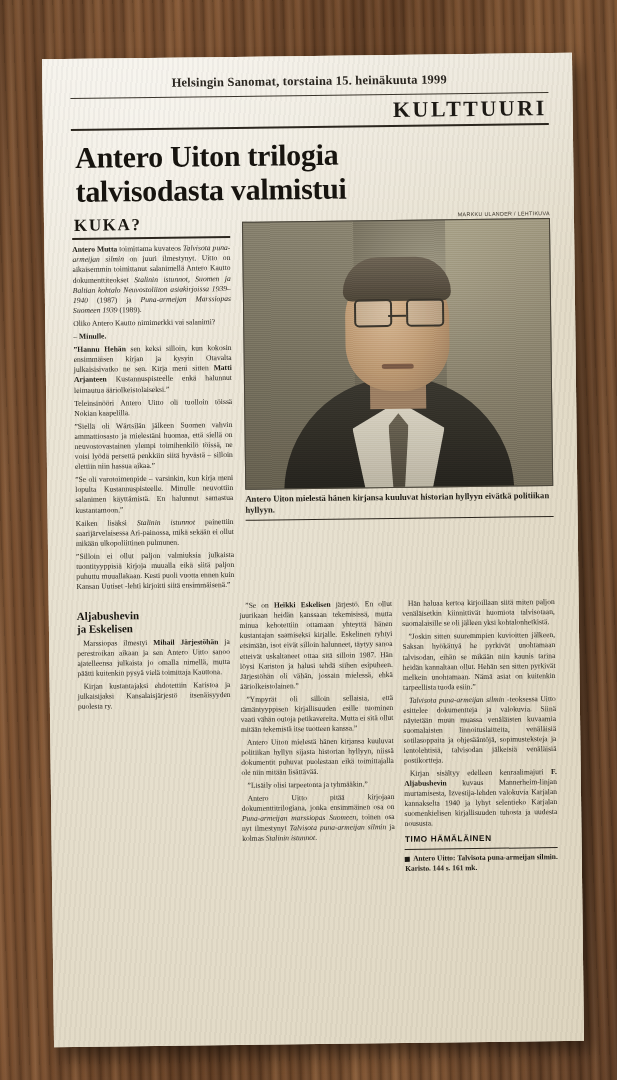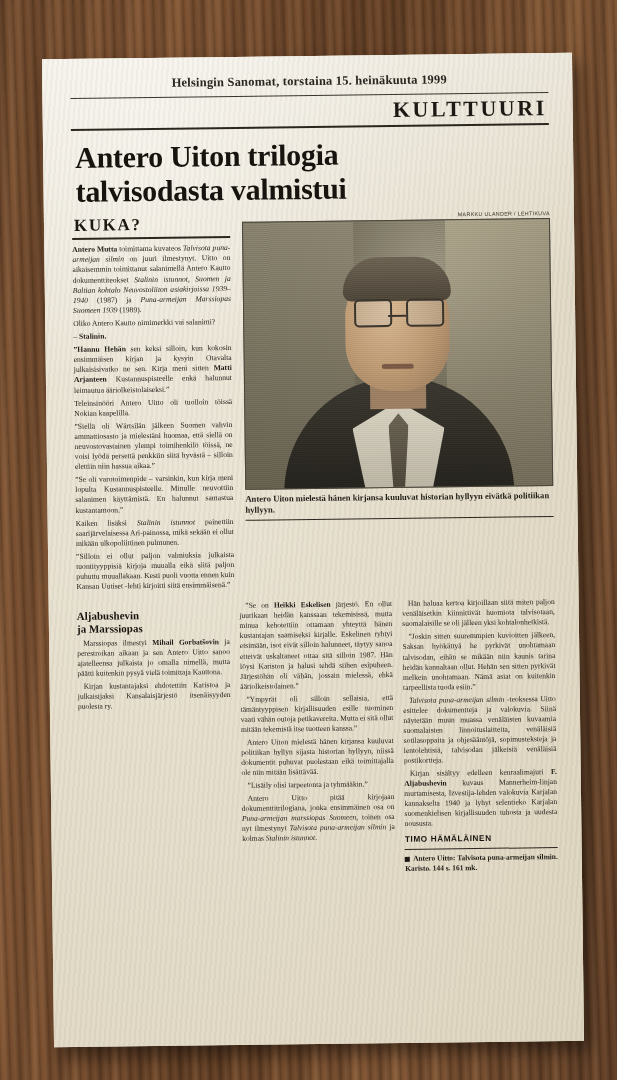--- a/index.html
+++ b/index.html
@@ -343,21 +343,21 @@
     </div>
 
     <div class="upper">
 
       <div class="col-kuka">
         <div class="kuka-title">KUKA?</div>
         <div class="kuka-rule"></div>
         <div class="kuka-body">
             <p class=""><b>Antero Mutta</b> toimittama kuvateos <i>Talvisota puna-armeijan silmin</i> on juuri ilmestynyt. Uitto on aikaisemmin toimittanut salanimellä Antero Kautto dokumenttiteokset <i>Stalinin istunnot</i>, <i>Suomen ja Baltian kohtalo Neuvostoliiton asiakirjoissa 1939–1940</i> (1987) ja <i>Puna-armeijan Marssiopas Suomeen 1939</i> (1989).</p>
             <p class="">Oliko Antero Kautto nimimerkki vai salanimi?</p>
-            <p class="">– <b>Stalinin.</b></p>
+            <p class="">– <b>Minulle.</b></p>
             <p class=""><b>”Hannu Hehän</b> sen keksi silloin, kun kokosin ensimmäisen kirjan ja kysyin Otavalta julkaisisivatko ne sen. Kirja meni sitten <b>Matti Arjanteen</b> Kustannuspisteelle enkä halunnut leimautua ääriolkeistolaiseksi.”</p>
             <p class="">Teleinsinööri Antero Uitto oli tuolloin töissä Nokian kaapelilla.</p>
             <p class="">”Siellä oli Wärtsilän jälkeen Suomen vahvin ammattiosasto ja mielestäni huomaa, että siellä on neuvostovastainen ylempi toimihenkilö töissä, ne voisi lyödä persettä penkkiin siitä hyvästä – silloin elettiin niin hassua aikaa.”</p>
             <p class="">”Se oli varotoimenpide – varsinkin, kun kirja meni lopulta Kustannuspisteelle. Minulle neuvottiin salanimen käyttämistä. En halunnut samastua kustantamoon.”</p>
             <p class="">Kaiken lisäksi <i>Stalinin istunnot</i> painettiin saarijärvelaisessa Ari-painossa, mikä sekään ei ollut mikään ulkopoliittinen pulmunen.</p>
             <p class="">”Silloin ei ollut paljon valmiuksia julkaista tuontityyppisiä kirjoja muualla eikä siitä paljon puhuttu muuallakaan. Kesti puoli vuotta ennen kuin Kansan Uutiset -lehti kirjoitti siitä ensimmäisenä.”</p>
           </div>
       </div>
 
       <div class="photo-block">
@@ -381,24 +381,24 @@
         <div class="caption">Antero Uiton mielestä hänen kirjansa kuuluvat historian hyllyyn eivätkä politiikan hyllyyn.</div>
         <div class="caption-rule"></div>
       </div>
 
     </div>
 
     <div class="columns">
       <div class="col">
         <div class="subhead">
           <span>Aljabushevin</span><br>
-          <span>ja Marssiopas</span>
+          <span>ja Eskelisen</span>
         </div>
         <div class="col1-body">
-            <p class="ind">Marssiopas ilmestyi <b>Mihail Gorbatšovin</b> ja perestroikan aikaan ja sen Antero Uitto sanoo ajatelleensa julkaista jo omalla nimellä, mutta päätti kuitenkin pysyä vielä toimittaja Kauttona.</p>
+            <p class="ind">Marssiopas ilmestyi <b>Mihail Järjestöhän</b> ja perestroikan aikaan ja sen Antero Uitto sanoo ajatelleensa julkaista jo omalla nimellä, mutta päätti kuitenkin pysyä vielä toimittaja Kauttona.</p>
             <p class="ind">Kirjan kustantajaksi ehdotettiin Karistoa ja julkaisijaksi Kansalaisjärjestö itsenäisyyden puolesta ry.</p>
           </div>
       </div>
 
       <div class="col">
         <div class="col2-body">
             <p class="ind">”Se on <b>Heikki Eskelisen</b> järjestö. En ollut juurikaan heidän kanssaan tekemisissä, mutta minua kehotettiin ottamaan yhteyttä hänen kustantajan saamiseksi kirjalle. Eskelinen ryhtyi etsimään, isot eivät silloin halunneet, täytyy sanoa etteivät uskaltaneet ottaa sitä silloin 1987. Hän löysi Kariston ja halusi tehdä siihen esipuheen. Järjestöhän oli vähän, jossain mielessä, ehkä ääriolkeistolainen.”</p>
             <p class="ind">”Ympyrät oli silloin sellaisia, että tämäntyyppisen kirjallisuuden esille tuominen vaati vähän outoja petikavereita. Mutta ei sitä ollut mitään tekemistä itse tuotteen kanssa.”</p>
             <p class="ind">Antero Uiton mielestä hänen kirjansa kuuluvat politiikan hyllyn sijasta historian hyllyyn, niissä dokumentit puhuvat puolestaan eikä toimittajalla ole niin mitään lisättävää.</p>
             <p class="ind">”Lisäily olisi tarpeetonta ja tyhmääkin.”</p>

